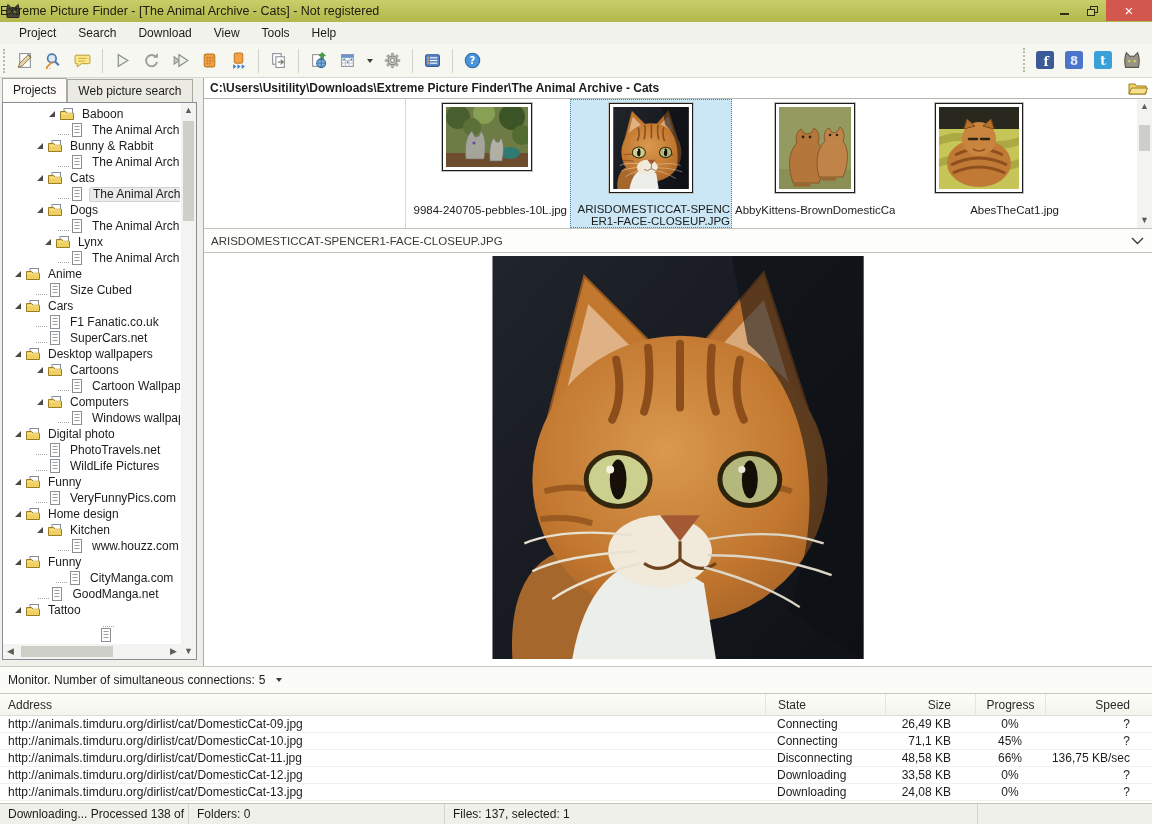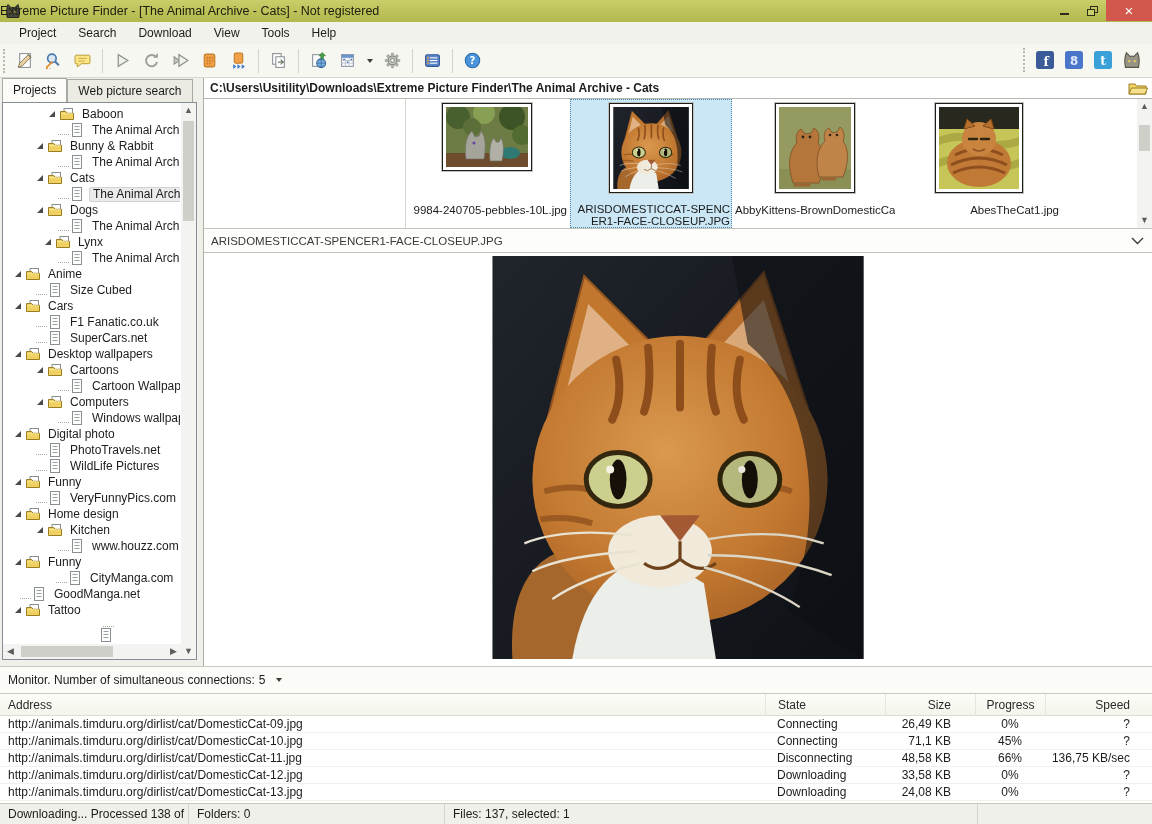--- a/index.html
+++ b/index.html
@@ -691,21 +691,21 @@
           <span class="nicon"><svg viewBox="0 0 16 16">
               <rect x="3.5" y="1.5" width="9" height="13" fill="#fdfdfb" stroke="#8a8f96"></rect>
               <g stroke="#9aa0a8">
                 <line x1="5.5" y1="4.5" x2="10.5" y2="4.5"></line>
                 <line x1="5.5" y1="7.5" x2="10.5" y2="7.5"></line>
                 <line x1="5.5" y1="10.5" x2="10.5" y2="10.5"></line>
               </g>
             </svg></span>
           <span class="lbl">CityManga.com</span>
         </div>
-        <div class="tree-row" style="padding-left: 16px;">
+        <div class="tree-row" style="padding-left: 16px; justify-content: center;">
           <span class="conn"></span>
           <span class="nicon"><svg viewBox="0 0 16 16">
               <rect x="3.5" y="1.5" width="9" height="13" fill="#fdfdfb" stroke="#8a8f96"></rect>
               <g stroke="#9aa0a8">
                 <line x1="5.5" y1="4.5" x2="10.5" y2="4.5"></line>
                 <line x1="5.5" y1="7.5" x2="10.5" y2="7.5"></line>
                 <line x1="5.5" y1="10.5" x2="10.5" y2="10.5"></line>
               </g>
             </svg></span>
           <span class="lbl">GoodManga.net</span>

